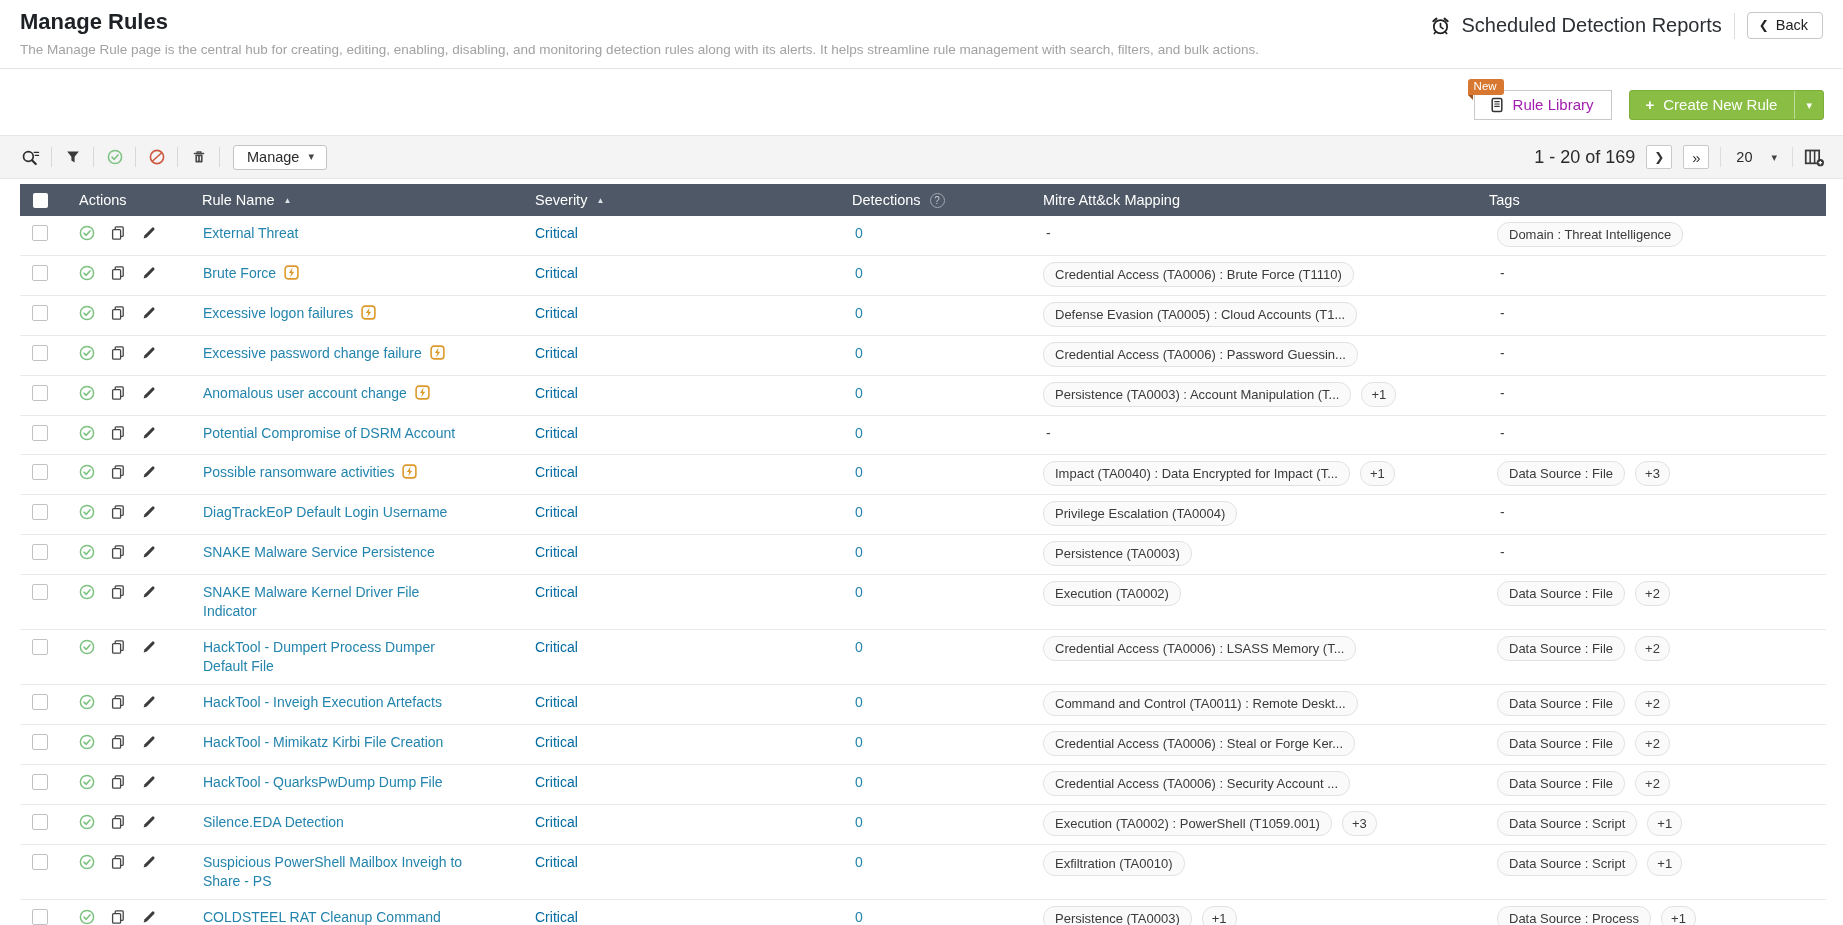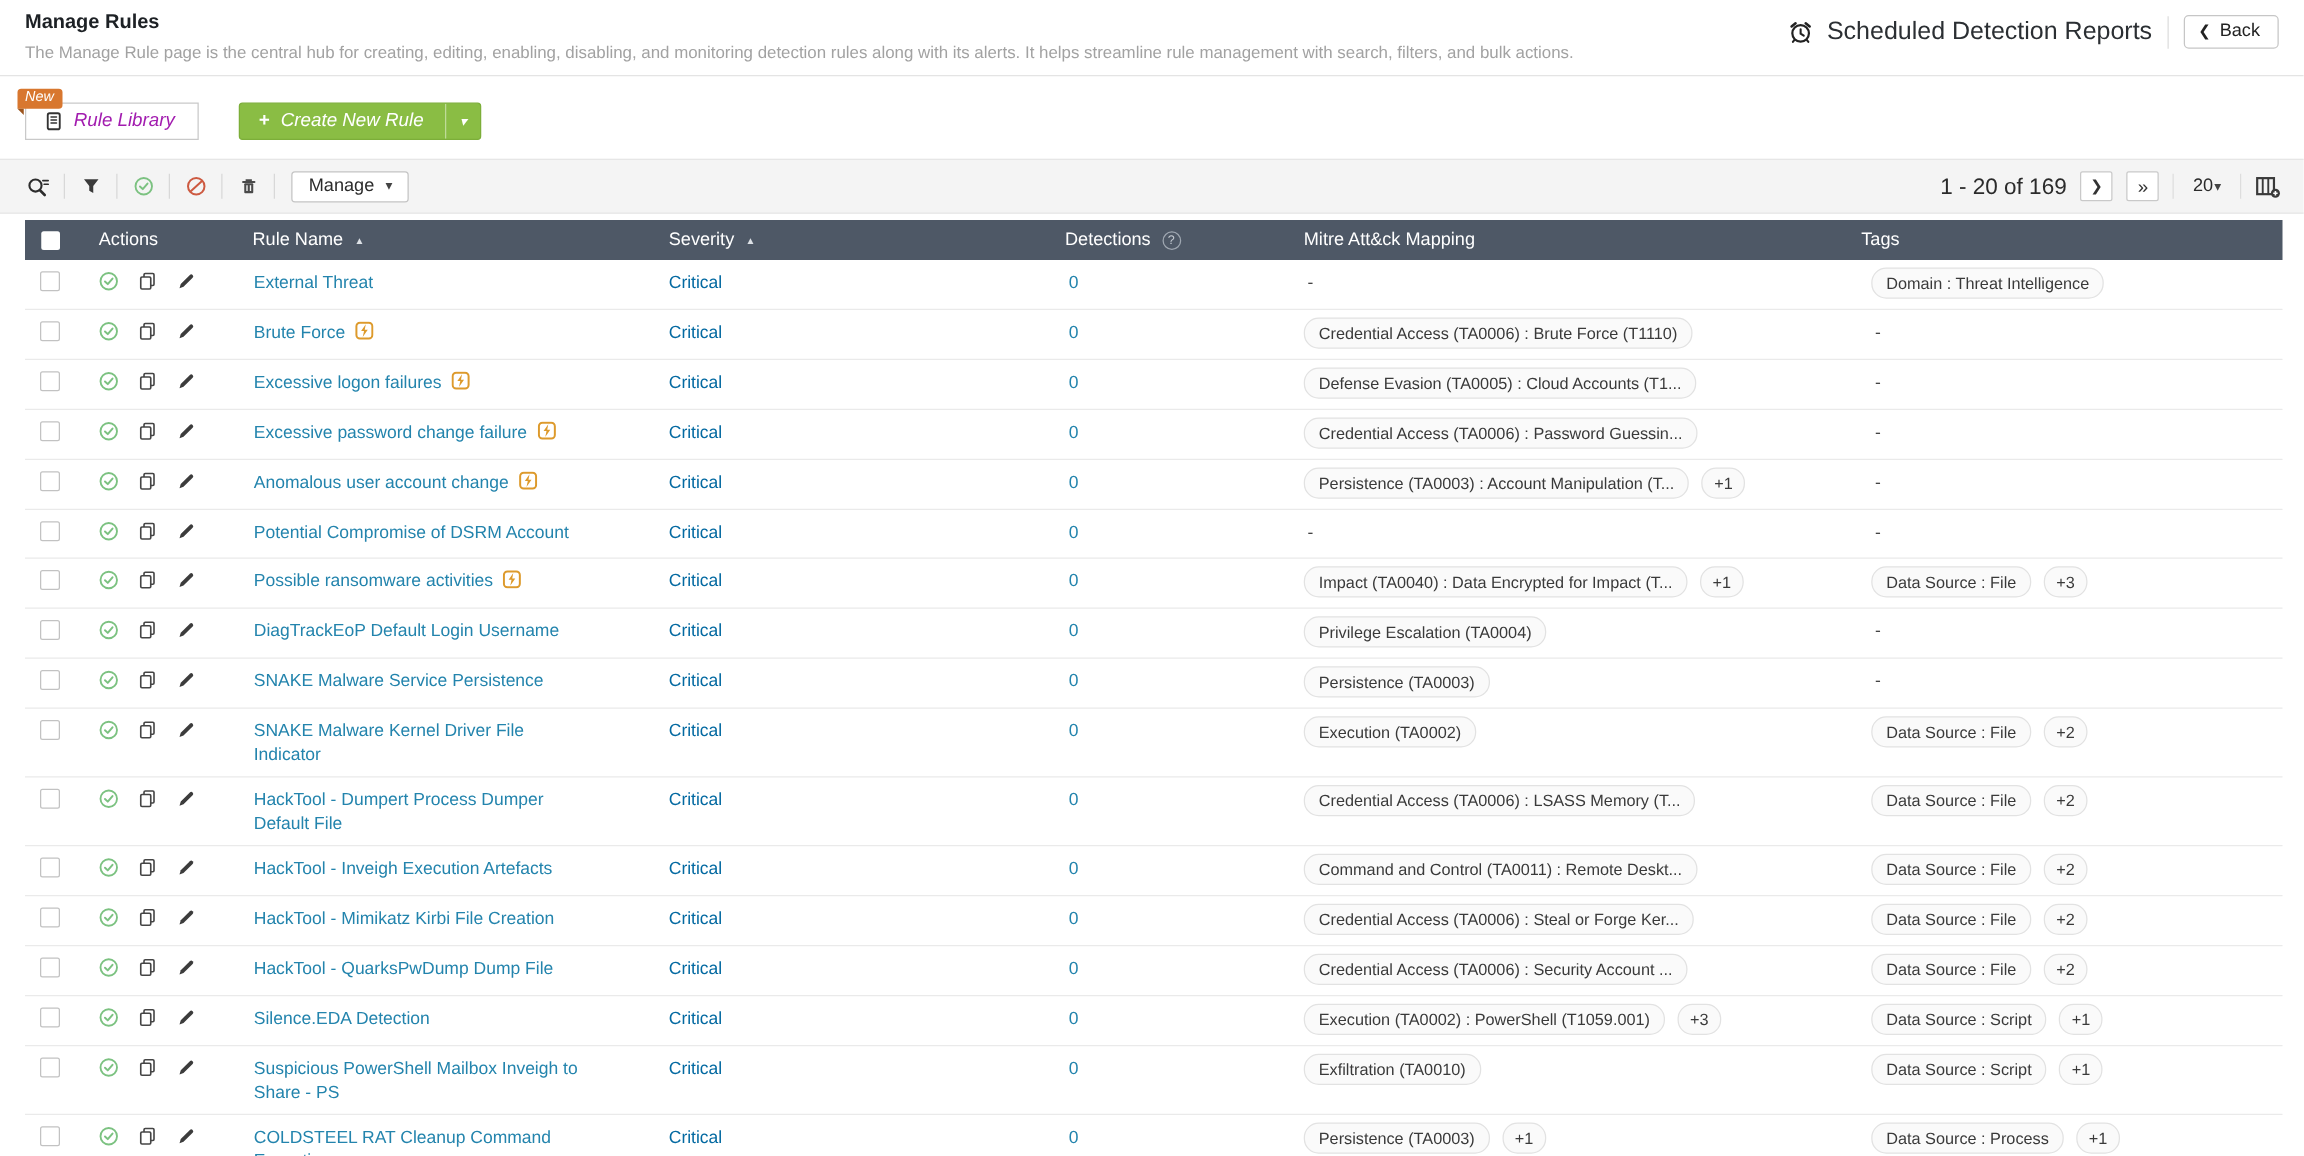--- a/index.html
+++ b/index.html
@@ -2,33 +2,33 @@
 <html><head>
 <meta charset="utf-8">
 <style>
   * { box-sizing: border-box; margin: 0; padding: 0; }
   html,body { width:1843px; height:925px; background:#fff; overflow:hidden;
     font-family:"Liberation Sans", sans-serif; color:#333; }
 
   
   .page-header { display:flex; justify-content:space-between; align-items:flex-start;
     padding:9px 20px 11px 20px; border-bottom:1px solid #e4e4e4; }
-  .ph-title { font-size:16px; font-weight:bold; color:#1d2125; margin-bottom:7px; }
+  .ph-title { font-size:22px; font-weight:bold; color:#1d2125; margin-bottom:7px; }
   .ph-sub { font-size:13.5px; color:#a2a2a2; }
   .ph-right { display:flex; align-items:center; gap:12px; margin-top:3px; white-space:nowrap; }
   .sched-label { font-size:20px; color:#2b2f33; }
   .v-sep { width:1px; height:26px; background:#ddd; }
   .back-btn { display:inline-flex; align-items:center; gap:7px; background:#fff;
     border:1px solid #c6c6c6; border-radius:4px; padding:4px 14px 5px 11px;
     font-size:14.5px; color:#222; cursor:pointer; }
   .back-chev { font-size:12px; color:#222; }
 
   
-  .actions-row { display:flex; justify-content:flex-start; align-items:center; gap:32px;
-    padding:21px 19px 15px 20px;font-style:italic; }
+  .actions-row { display:flex; justify-content:flex-end; align-items:center; gap:17px;
+    padding:21px 19px 15px 20px; }
   .rule-lib-btn { position:relative; display:inline-flex; align-items:center; gap:8px;
     background:#fff; border:1px solid #c9c9c9; padding:5px 18px 6px 14px; cursor:pointer; }
   .rule-lib-label { color:#a21caf; font-size:15px; }
   .new-badge { position:absolute; top:-12px; left:-7px; background:#d8772f; color:#fff;
     font-size:11.5px; padding:1px 7px 3px 6px; border-radius:3px 3px 3px 0; }
   .new-badge::after { content:""; position:absolute; left:0; bottom:-5px; width:0; height:0;
     border-top:5px solid #9c541e; border-left:5px solid transparent; }
   .create-btn { display:inline-flex; align-items:stretch; background:#8abd44;
     border:1px solid #7cae39; border-radius:3px; overflow:hidden; cursor:pointer; }
   .create-main { display:flex; align-items:center; gap:9px; padding:5px 17px 6px 15px;
@@ -47,21 +47,21 @@
   .manage-btn { display:inline-flex; align-items:center; gap:9px; background:#fff;
     border:1px solid #c4c4c4; border-radius:3px; padding:3px 12px 4px 13px; margin-left:13px;
     font-size:14.5px; color:#2b2b2b; cursor:pointer; }
   .caret-glyph { font-size:11px; color:#444; }
   .tb-right { display:flex; align-items:center; gap:11px; }
   .page-range { font-size:18px; color:#2b2b2b; }
   .pg-btn { display:flex; align-items:center; justify-content:center; width:26px; height:24px;
     background:#fff; border:1px solid #c9c9c9; border-radius:2px; font-size:12px; color:#333;
     cursor:pointer; }
   .pg-btn.last { font-size:15px; }
-  .page-size { display:inline-flex; align-items:center; gap:1px; font-size:14.5px;
+  .page-size { display:inline-flex; align-items:center; gap:19px; font-size:14.5px;
     color:#2b2b2b; cursor:pointer; padding:0 4px; }
 
   
   .rule-table { margin:5px 17px 0 20px; }
   .thead, .trow { display:grid;
     grid-template-columns:42px 140px 333px 317px 191px 436px 1fr; }
   .thead { background:#4e5866; color:#fff; height:32px; align-items:center; font-size:14.5px; }
   .th { display:flex; align-items:center; gap:9px; }
   .sort-asc { font-size:8px; color:#dde1e6; }
   .help-circle { display:inline-flex; align-items:center; justify-content:center;

